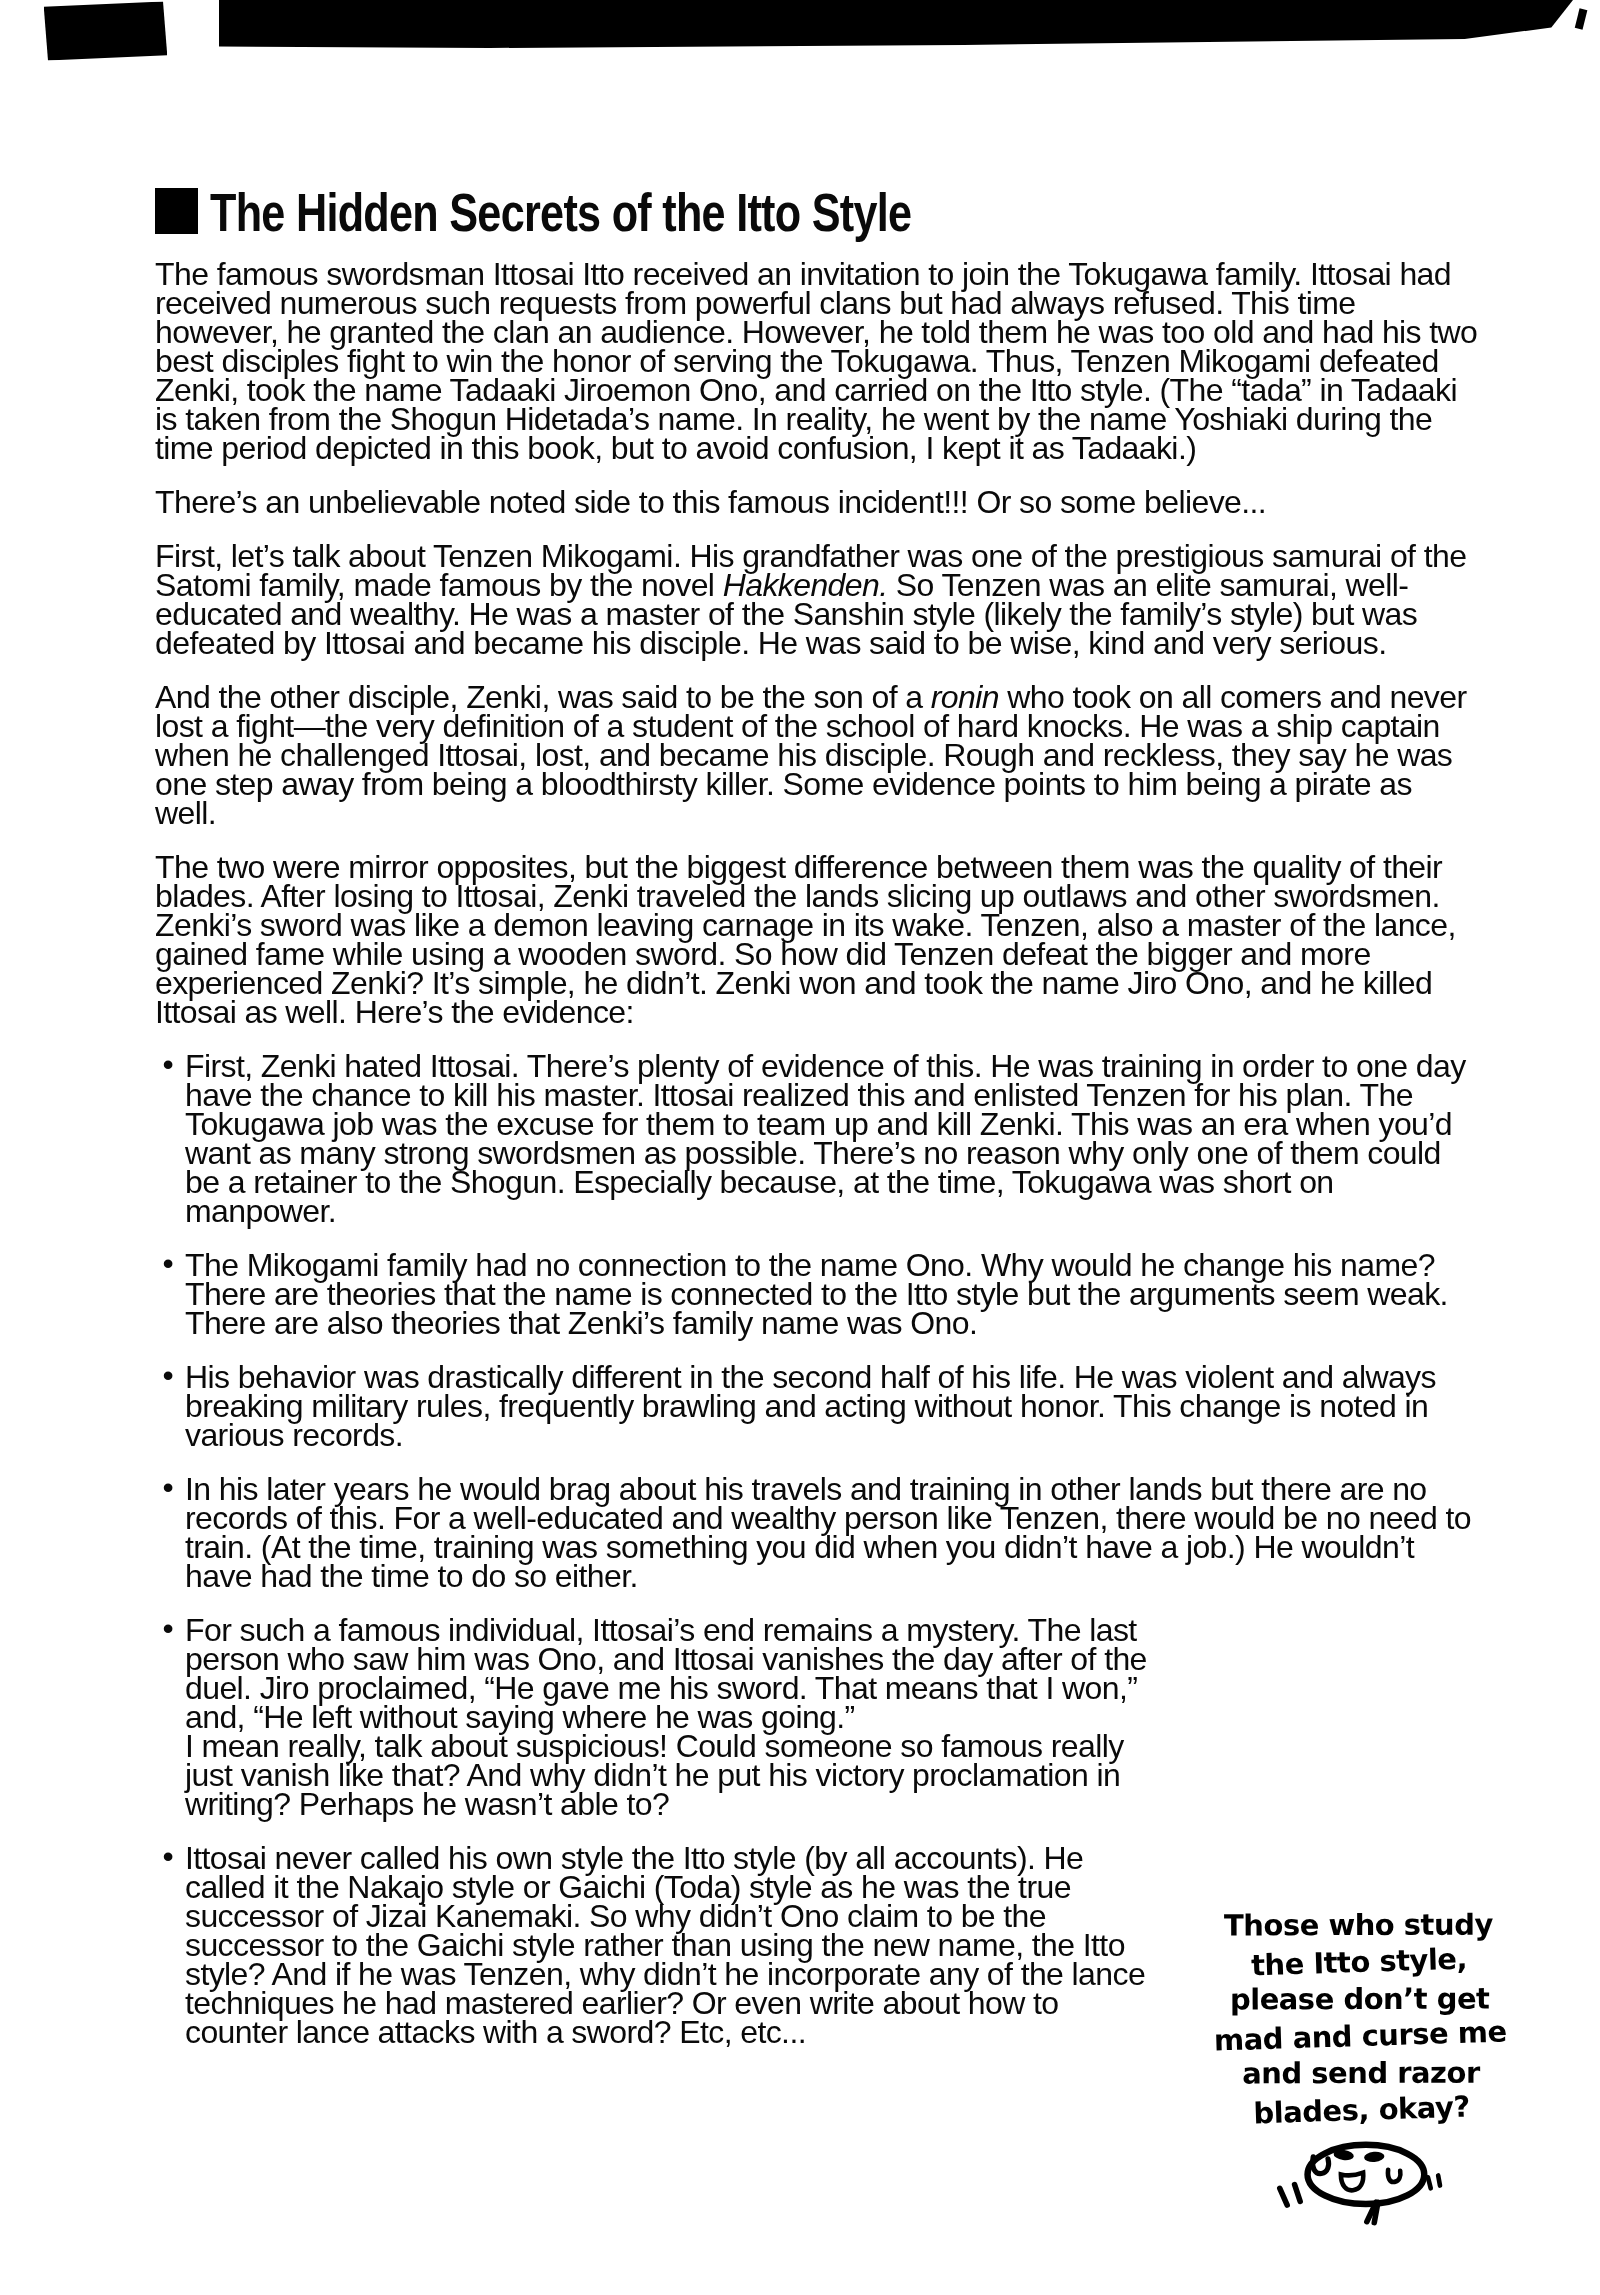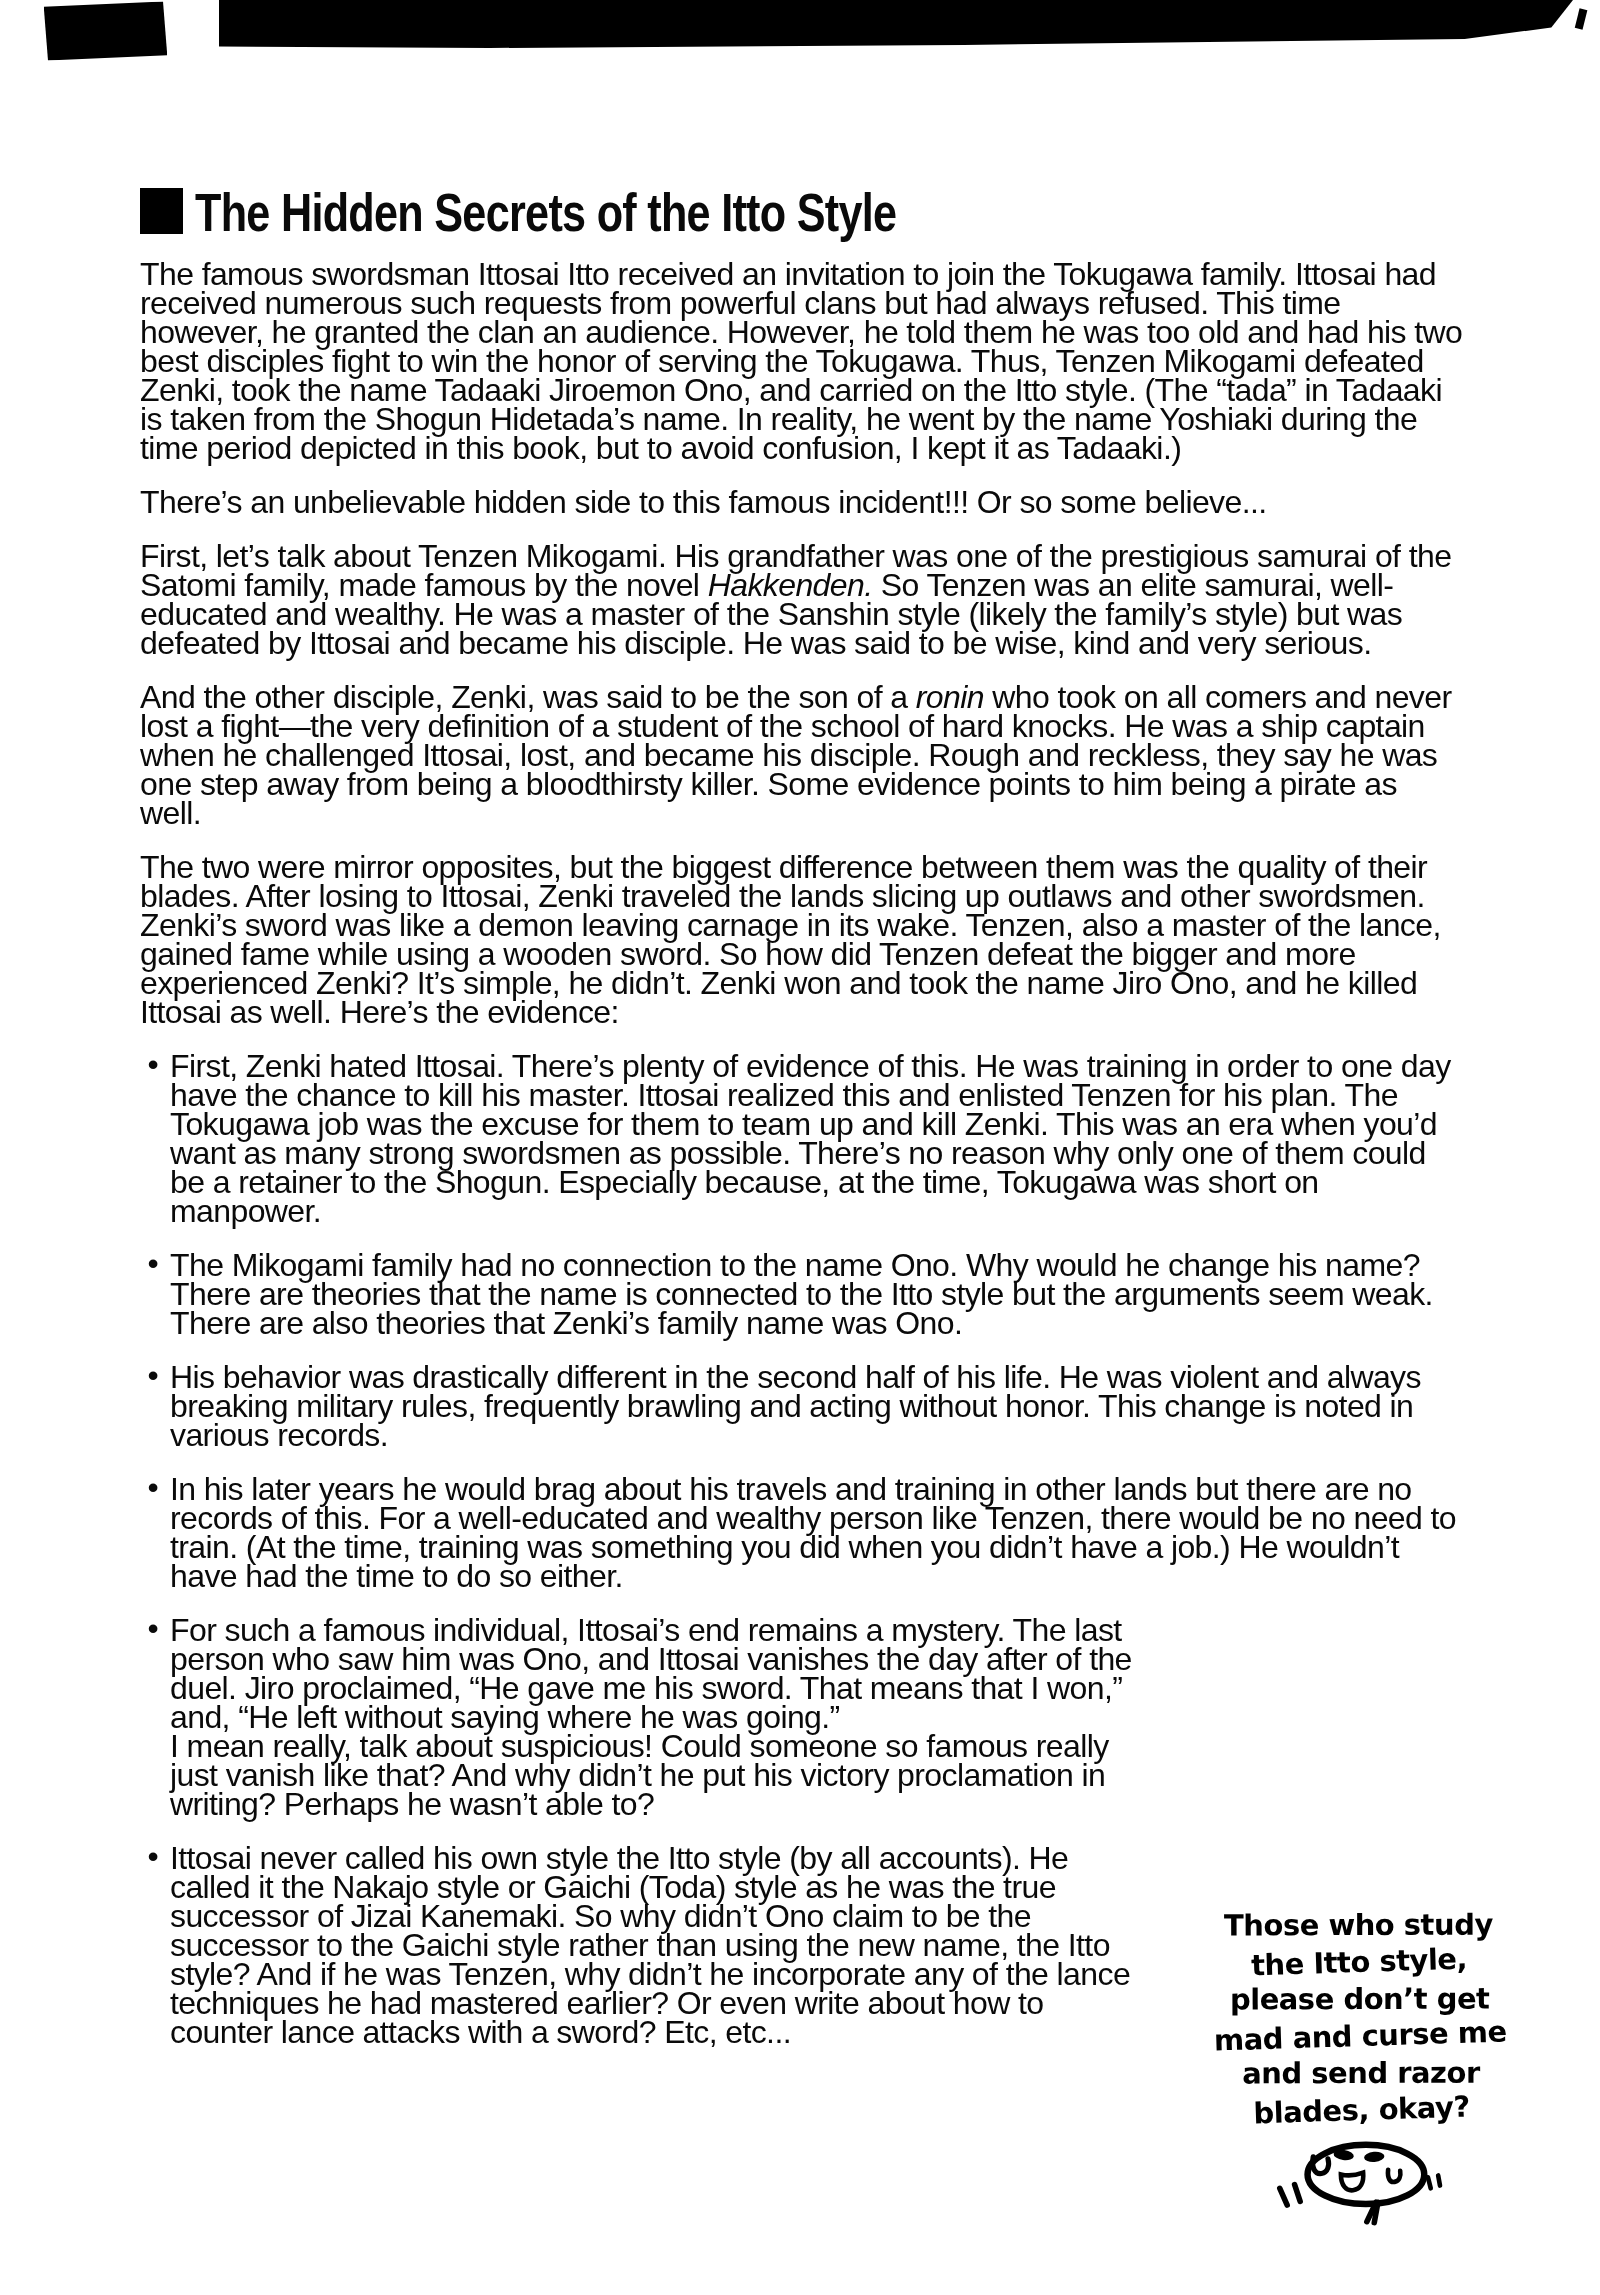--- a/index.html
+++ b/index.html
@@ -23,21 +23,21 @@
   .scan-mark-bar {
     position:absolute; left:219px; top:0; width:1354px; height:50px;
     background:#000;
     clip-path:polygon(0 0, 100% 0, 98.4% 55%, 92% 78%, 55% 90%, 20% 96%, 0 93%);
   }
   .scan-mark-speck {
     position:absolute; left:1577px; top:9.3px; width:8.3px; height:20.4px;
     background:#000; transform:rotate(14deg);
   }
 
-  .content { position:absolute; left:140px; top:0; width:1326px; }
+  .content { position:absolute; left:155px; top:0; width:1326px; }
 
   .title {
     margin:184px 0 19.5px 0;
     font-size:54px; line-height:56px; font-weight:bold;
     white-space:nowrap;
   }
   .title .sq {
     display:inline-block; width:43px; height:46px; background:#000;
     margin-right:12px; vertical-align:-2.8px;
   }
@@ -81,21 +81,21 @@
 
   <div class="scan-mark-square"></div>
   <div class="scan-mark-bar"></div>
   <div class="scan-mark-speck"></div>
 
   <div class="content">
     <h1 class="title"><span class="sq"></span><span class="ttl-text">The Hidden Secrets of the Itto Style</span></h1>
 
     <div id="article-body">
         <div class="item"><span>The famous swordsman Ittosai Itto received an invitation to join the Tokugawa family. Ittosai had received numerous such requests from powerful clans but had always refused. This time however, he granted the clan an audience. However, he told them he was too old and had his two best disciples fight to win the honor of serving the Tokugawa. Thus, Tenzen Mikogami defeated Zenki, took the name Tadaaki Jiroemon Ono, and carried on the Itto style. (The “tada” in Tadaaki is taken from the Shogun Hidetada’s name. In reality, he went by the name Yoshiaki during the time period depicted in this book, but to avoid confusion, I kept it as Tadaaki.)</span></div>
-        <div class="item"><span>There’s an unbelievable hidden side to this famous incident!!! Or so some believe...</span></div>
+        <div class="item"><span>There’s an unbelievable noted side to this famous incident!!! Or so some believe...</span></div>
         <div class="item"><span>First, let’s talk about Tenzen Mikogami. His grandfather was one of the prestigious samurai of the Satomi family, made famous by the novel </span><span class="it">Hakkenden.</span><span> So Tenzen was an elite samurai, well-educated and wealthy. He was a master of the Sanshin style (likely the family’s style) but was defeated by Ittosai and became his disciple. He was said to be wise, kind and very serious.</span></div>
         <div class="item"><span>And the other disciple, Zenki, was said to be the son of a </span><span class="it">ronin</span><span> who took on all comers and never lost a fight—the very definition of a student of the school of hard knocks. He was a ship captain when he challenged Ittosai, lost, and became his disciple. Rough and reckless, they say he was one step away from being a bloodthirsty killer. Some evidence points to him being a pirate as well.</span></div>
         <div class="item"><span>The two were mirror opposites, but the biggest difference between them was the quality of their blades. After losing to Ittosai, Zenki traveled the lands slicing up outlaws and other swordsmen. Zenki’s sword was like a demon leaving carnage in its wake. Tenzen, also a master of the lance, gained fame while using a wooden sword. So how did Tenzen defeat the bigger and more experienced Zenki? It’s simple, he didn’t. Zenki won and took the name Jiro Ono, and he killed Ittosai as well. Here’s the evidence:</span></div>
         <div class="item bullet"><span class="dot">•</span><span>First, Zenki hated Ittosai. There’s plenty of evidence of this. He was training in order to one day have the chance to kill his master. Ittosai realized this and enlisted Tenzen for his plan. The Tokugawa job was the excuse for them to team up and kill Zenki. This was an era when you’d want as many strong swordsmen as possible. There’s no reason why only one of them could be a retainer to the Shogun. Especially because, at the time, Tokugawa was short on manpower.</span></div>
         <div class="item bullet"><span class="dot">•</span><span>The Mikogami family had no connection to the name Ono. Why would he change his name? There are theories that the name is connected to the Itto style but the arguments seem weak. There are also theories that Zenki’s family name was Ono.</span></div>
         <div class="item bullet"><span class="dot">•</span><span>His behavior was drastically different in the second half of his life. He was violent and always breaking military rules, frequently brawling and acting without honor. This change is noted in various records.</span></div>
         <div class="item bullet"><span class="dot">•</span><span>In his later years he would brag about his travels and training in other lands but there are no records of this. For a well-educated and wealthy person like Tenzen, there would be no need to train. (At the time, training was something you did when you didn’t have a job.) He wouldn’t have had the time to do so either.</span></div>
         <div class="item bullet"><div class="note-spacer"></div><span class="dot">•</span><span>For such a famous individual, Ittosai’s end remains a mystery. The last person who saw him was Ono, and Ittosai vanishes the day after of the duel. Jiro proclaimed, “He gave me his sword. That means that I won,” and, “He left without saying where he was going.”
 I mean really, talk about suspicious! Could someone so famous really just vanish like that? And why didn’t he put his victory proclamation in writing? Perhaps he wasn’t able to?</span></div>
         <div class="item bullet"><span class="dot">•</span><span>Ittosai never called his own style the Itto style (by all accounts). He called it the Nakajo style or Gaichi (Toda) style as he was the true successor of Jizai Kanemaki. So why didn’t Ono claim to be the successor to the Gaichi style rather than using the new name, the Itto style? And if he was Tenzen, why didn’t he incorporate any of the lance techniques he had mastered earlier? Or even write about how to counter lance attacks with a sword? Etc, etc...</span></div>

